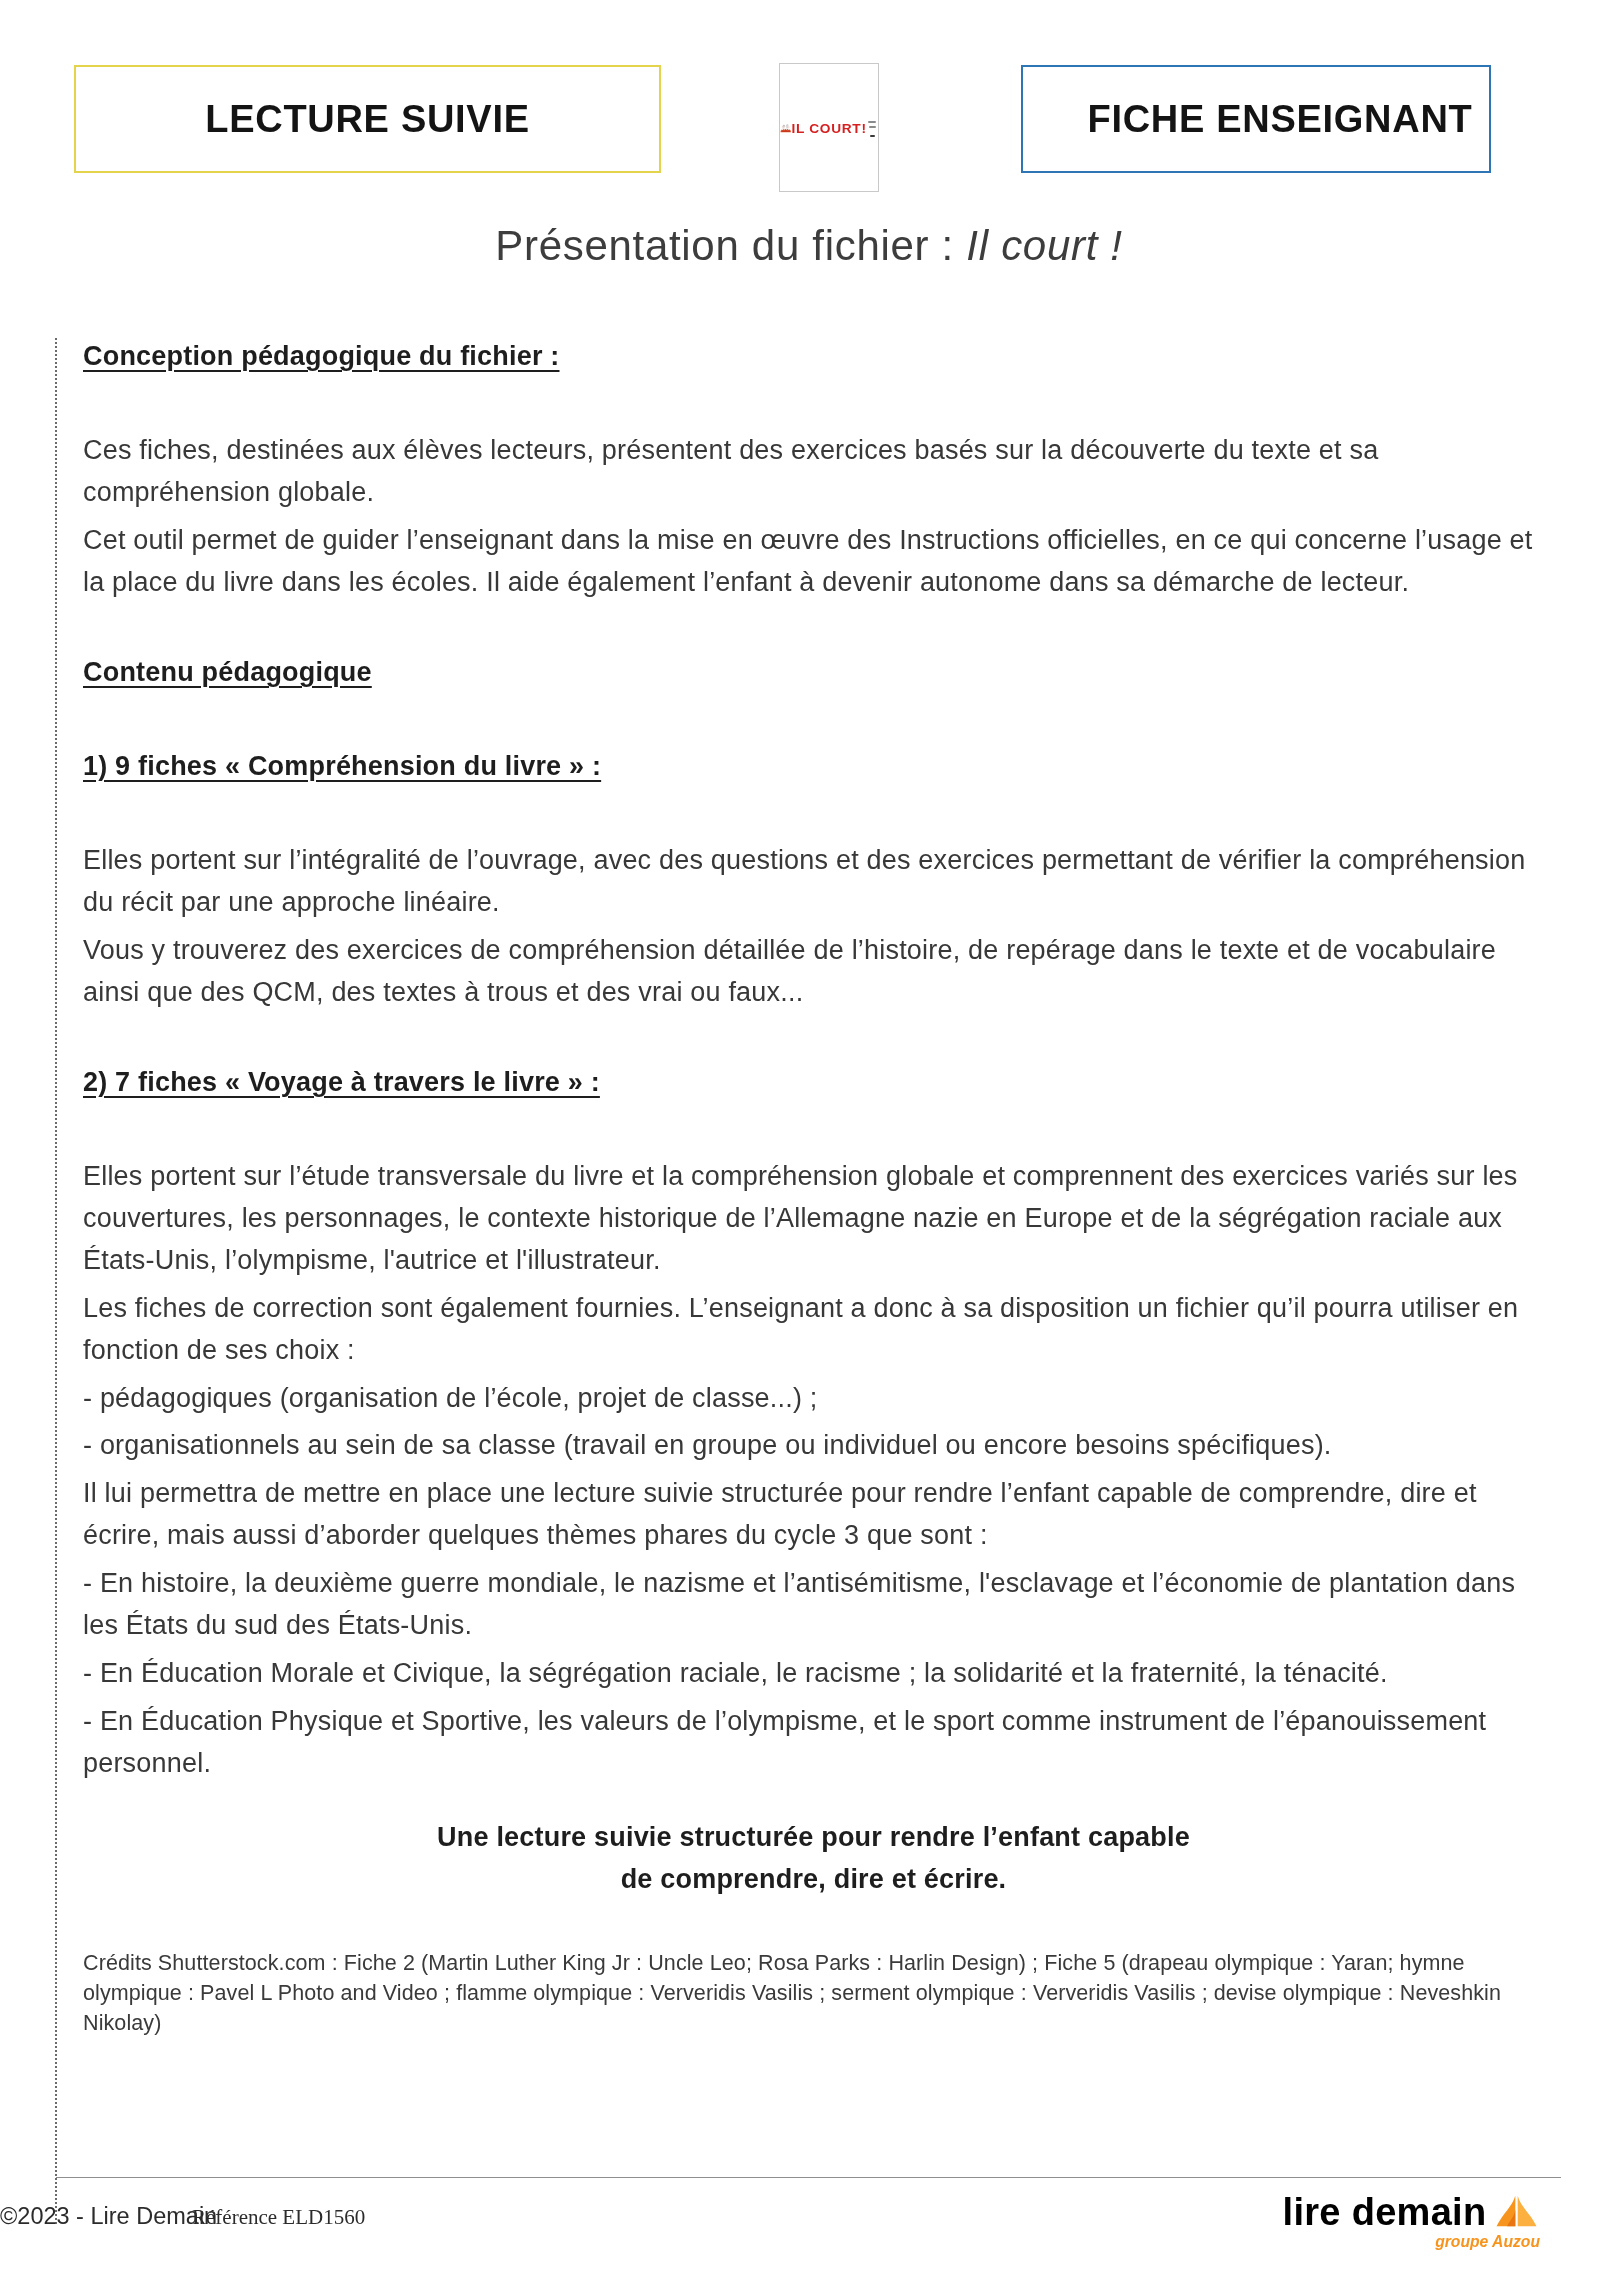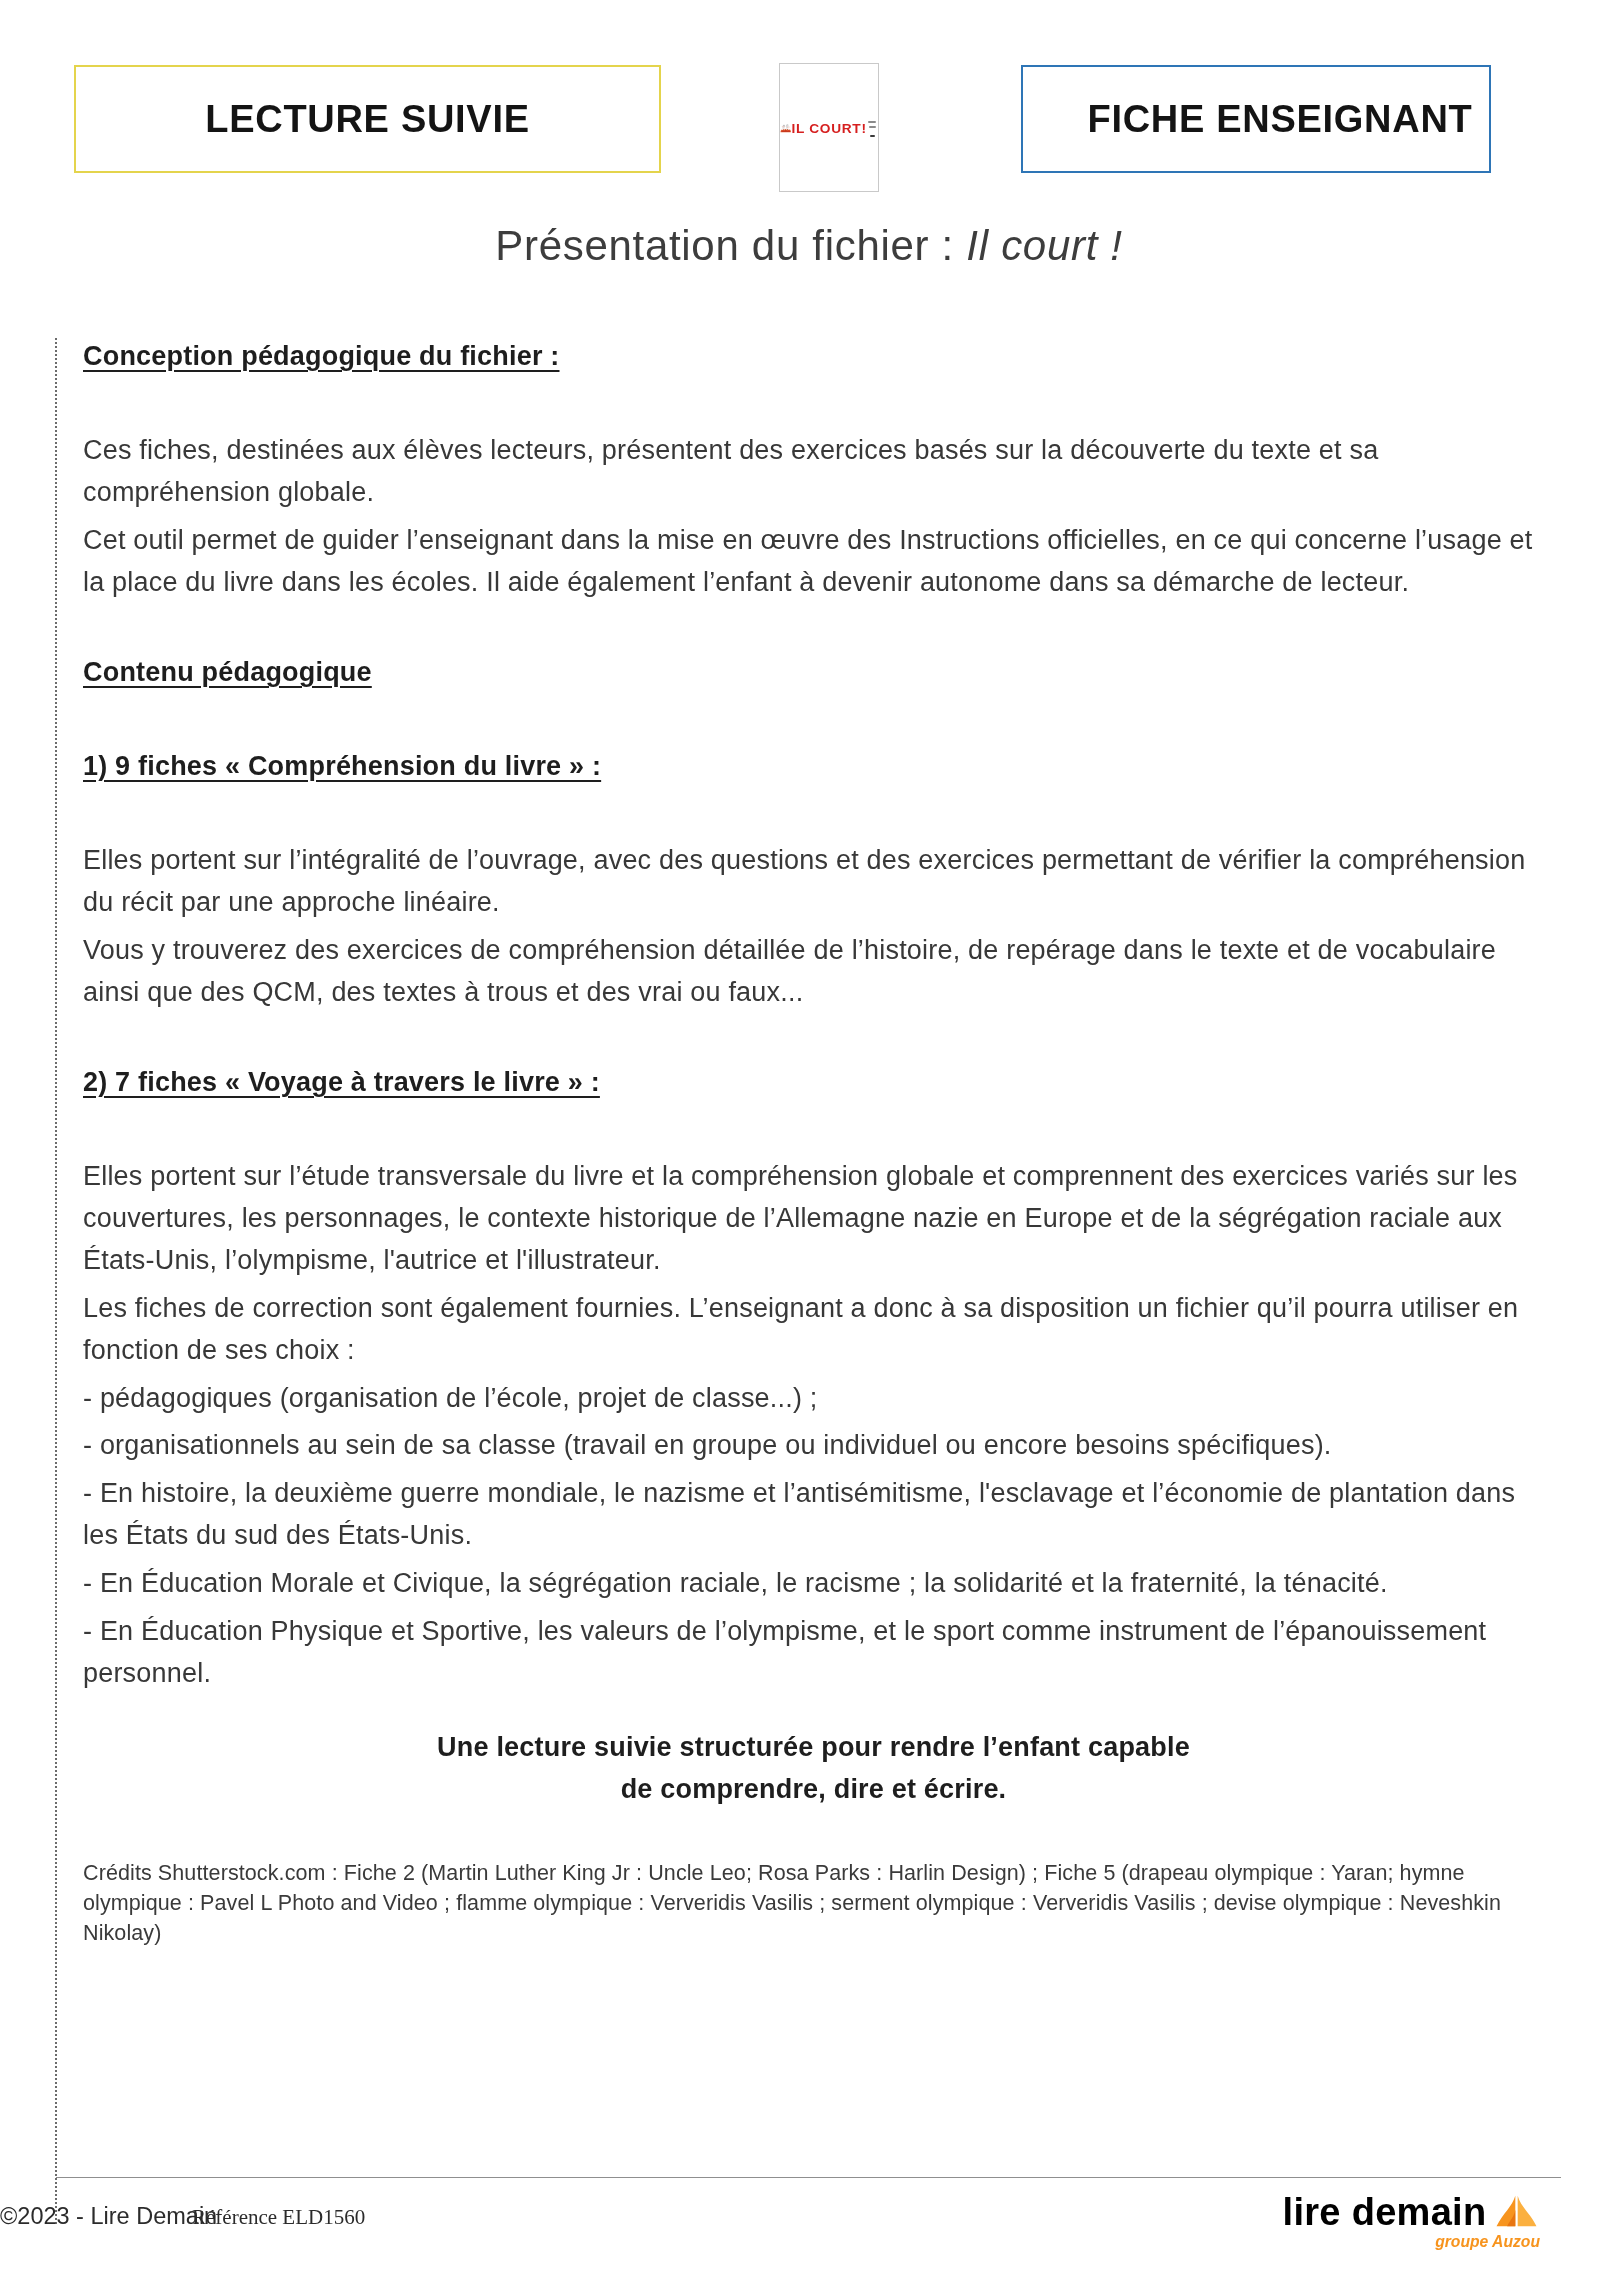--- a/index.html
+++ b/index.html
@@ -219,20 +219,21 @@
       <p class="blk blk-para">Cet outil permet de guider l’enseignant dans la mise en œuvre des Instructions officielles, en ce qui concerne l’usage et la place du livre dans les écoles. Il aide également l’enfant à devenir autonome dans sa démarche de lecteur.</p>
       <h3 class="blk blk-heading">Contenu pédagogique</h3>
       <h3 class="blk blk-heading">1) 9 fiches « Compréhension du livre » :</h3>
       <p class="blk blk-para">Elles portent sur l’intégralité de l’ouvrage, avec des questions et des exercices permettant de vérifier la compréhension du récit par une approche linéaire.</p>
       <p class="blk blk-para">Vous y trouverez des exercices de compréhension détaillée de l’histoire, de repérage dans le texte et de vocabulaire ainsi que des QCM, des textes à trous et des vrai ou faux...</p>
       <h3 class="blk blk-heading">2) 7 fiches « Voyage à travers le livre » :</h3>
       <p class="blk blk-para">Elles portent sur l’étude transversale du livre et la compréhension globale et comprennent des exercices variés sur les couvertures, les personnages, le contexte historique de l’Allemagne nazie en Europe et de la ségrégation raciale aux États-Unis, l’olympisme, l'autrice et l'illustrateur.</p>
       <p class="blk blk-para">Les fiches de correction sont également fournies. L’enseignant a donc à sa disposition un fichier qu’il pourra utiliser en fonction de ses choix :</p>
       <p class="blk blk-para">- pédagogiques (organisation de l’école, projet de classe...) ;</p>
       <p class="blk blk-para">- organisationnels au sein de sa classe (travail en groupe ou individuel ou encore besoins spécifiques).</p>
+      <p class="blk blk-para">Il lui permettra de mettre en place une lecture suivie structurée pour rendre l’enfant capable de comprendre, dire et écrire, mais aussi d’aborder quelques thèmes phares du cycle 3 que sont :</p>
       <p class="blk blk-para">- En histoire, la deuxième guerre mondiale, le nazisme et l’antisémitisme, l'esclavage et l’économie de plantation dans les États du sud des États-Unis.</p>
       <p class="blk blk-para">- En Éducation Morale et Civique, la ségrégation raciale, le racisme ; la solidarité et la fraternité, la ténacité.</p>
       <p class="blk blk-para">- En Éducation Physique et Sportive, les valeurs de l’olympisme, et le sport comme instrument de l’épanouissement personnel.</p>
       <p class="blk blk-center">Une lecture suivie structurée pour rendre l’enfant capable
 de comprendre, dire et écrire.</p>
       <p class="blk blk-credits">Crédits Shutterstock.com : Fiche 2 (Martin Luther King Jr : Uncle Leo; Rosa Parks : Harlin Design) ; Fiche 5 (drapeau olympique : Yaran; hymne olympique : Pavel L Photo and Video ; flamme olympique : Ververidis Vasilis ; serment olympique : Ververidis Vasilis ; devise olympique : Neveshkin Nikolay)</p>
     </div>
 
   <div class="footer-divider"></div>
   <div class="footer">

